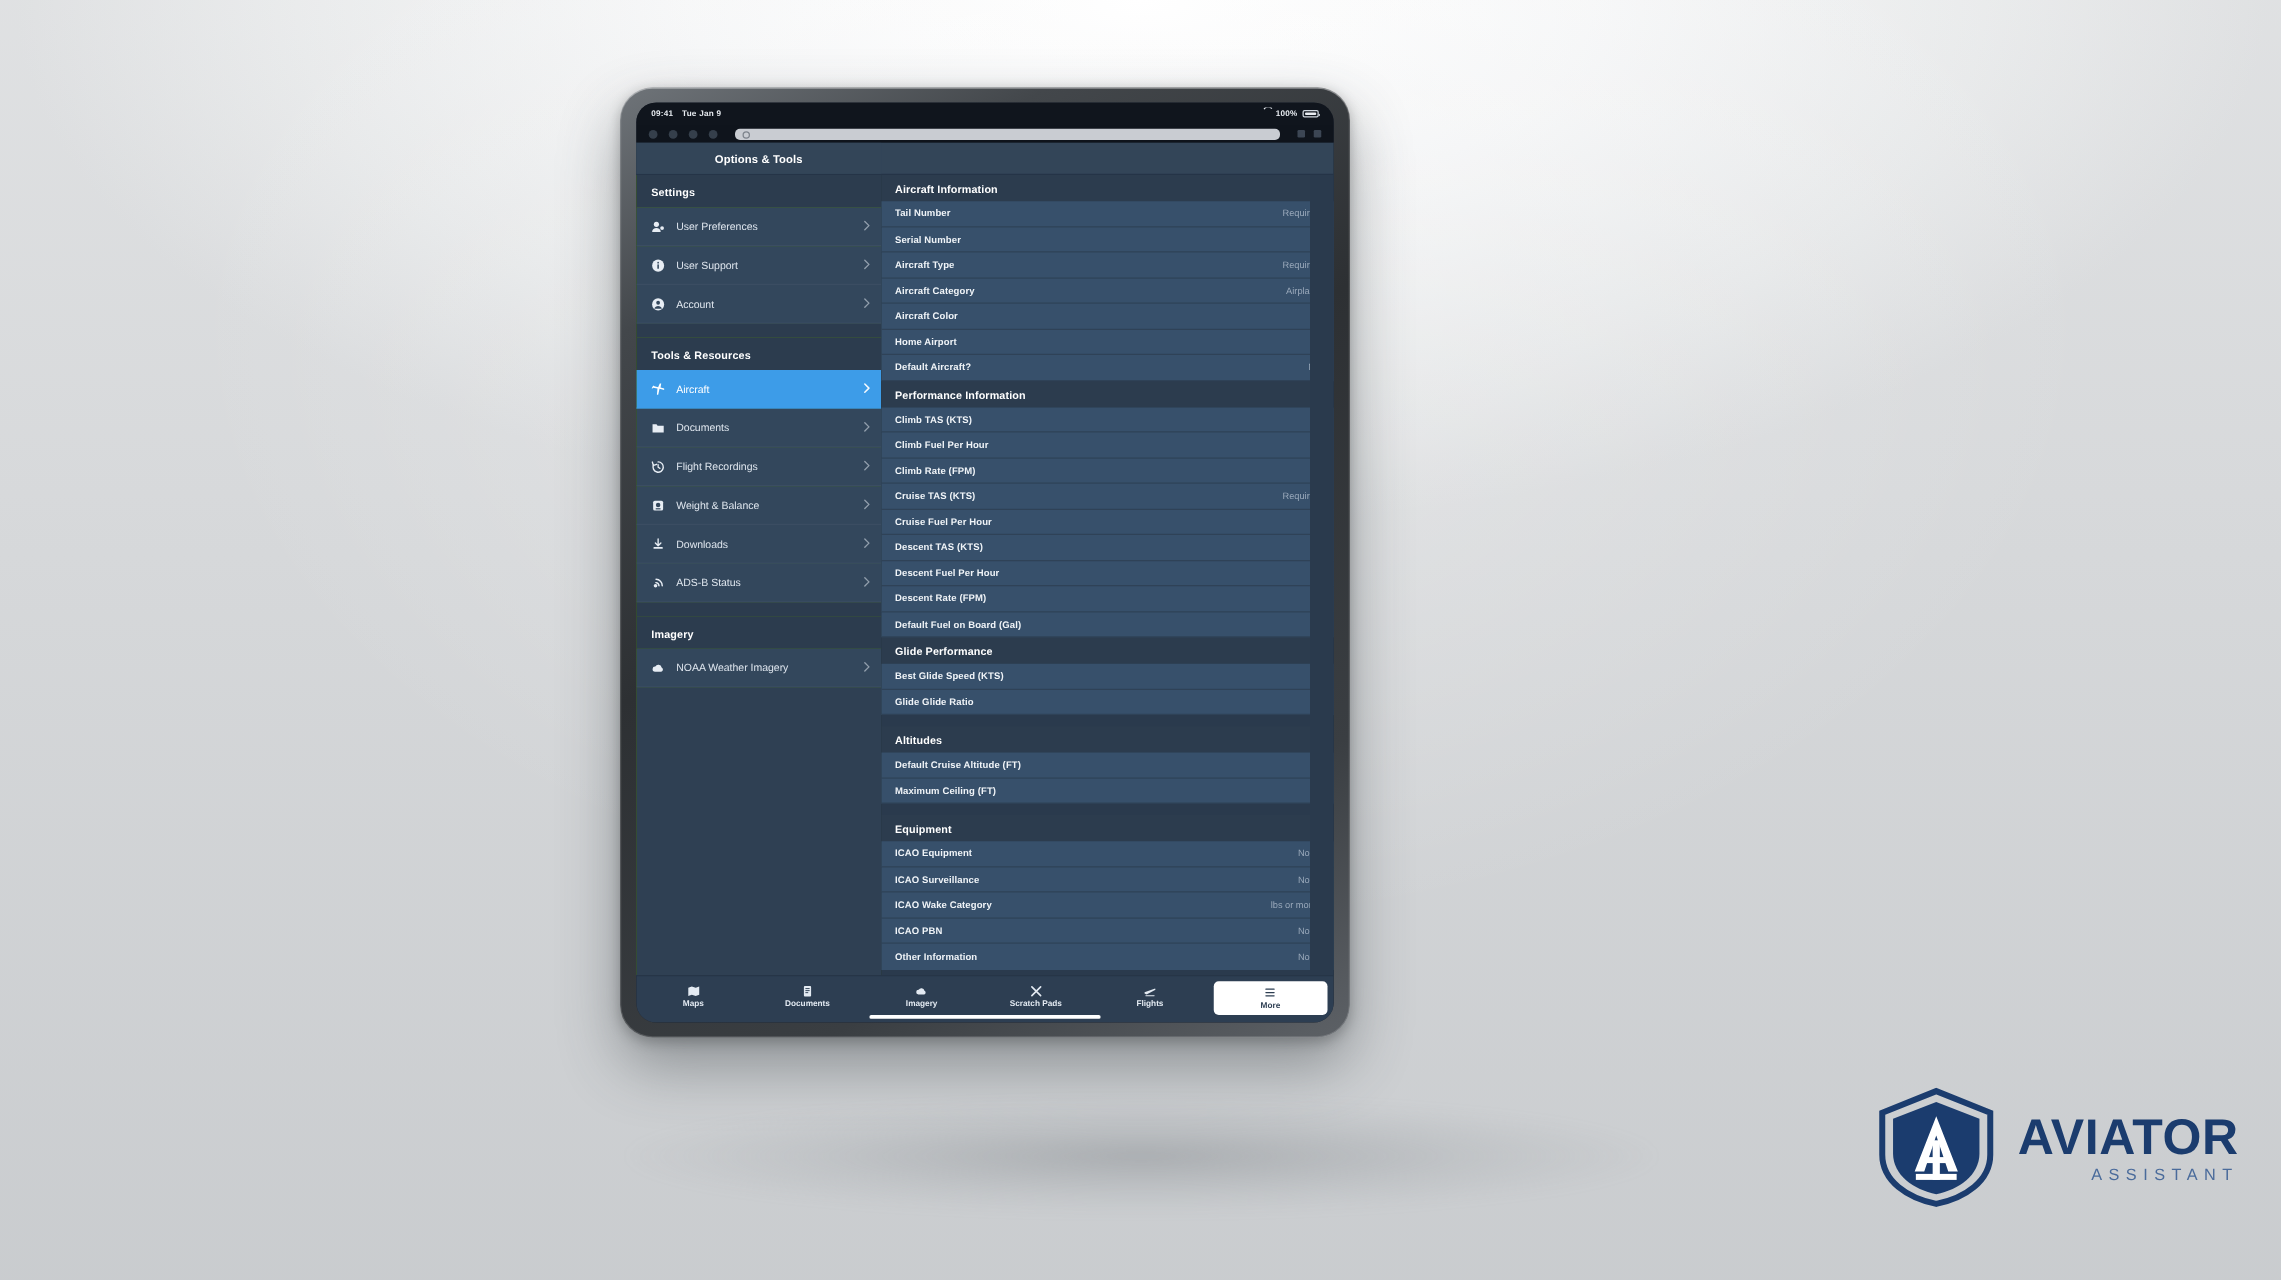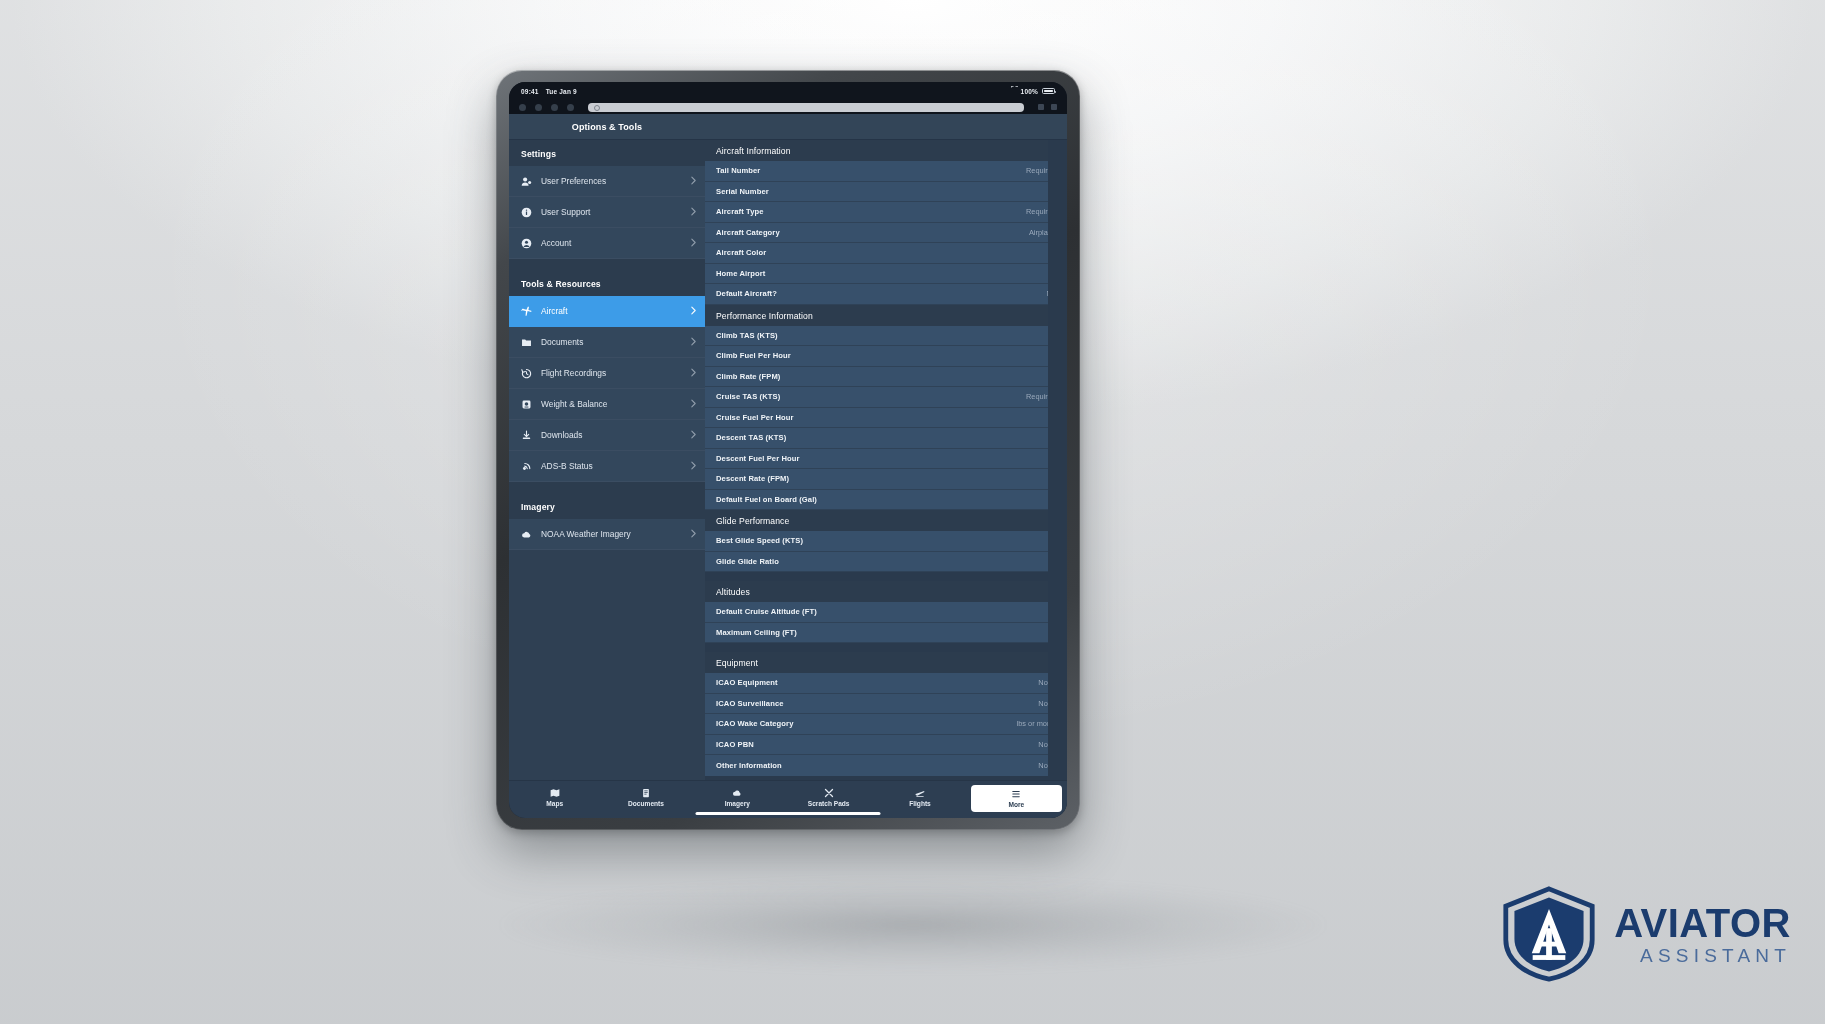--- a/index.html
+++ b/index.html
@@ -146,21 +146,21 @@
   .sb-filler{ flex:1; background:#2f4053; }
 
   
   .detail{
     flex:1; background:#2a3a4d; overflow:hidden;
     display:flex; flex-direction:column; position:relative;
   }
   .detail-scroll{ flex:1; overflow:hidden; }
   .sec-header{
     padding:6px 11px 5px; background:#2c3c4e; color:#ffffff;
-    font-size:8.6px; font-weight:normal; letter-spacing:.1px;
+    font-size:8.6px; font-weight:bold; letter-spacing:.1px;
   }
   .sec-spacer{ height:9px; background:#2a3a4d; }
   .row{
     height:20.5px; display:flex; align-items:center; justify-content:space-between;
     padding:0 11px; background:#37506b;
     border-bottom:1px solid #2f4257; cursor:pointer;
   }
   .row .rlabel{ color:#f0f4f8; font-size:7.6px; font-weight:bold; letter-spacing:.1px; }
   .row .rvalue{ color:#9aa9bb; font-size:7.4px; }
   .row:last-child{ border-bottom:none; }
@@ -189,31 +189,31 @@
     margin:0 5px; padding:3px 0 4px; align-self:flex-start;
   }
   .tab.more .ticon svg{ fill:#2d3e52; }
   .home-indicator{
     position:absolute; left:50%; transform:translateX(-50%); bottom:3px;
     width:185px; height:3px; background:#ffffff; border-radius:2px;
   }
 
   
   .logo-wrap{
-    position:absolute; right:34px; bottom:42px;
+    position:absolute; right:34px; bottom:58px;
     display:flex; align-items:center; gap:17px;
   }
   .logo-mark{ width:96px; height:96px; }
   .logo-text{ display:flex; flex-direction:column; line-height:1; }
   .logo-main{
     font-size:40px; font-weight:bold; color:#1b3c6e; letter-spacing:.5px;
     font-family:"Liberation Sans", sans-serif;
   }
   .logo-sub{
-    font-size:19px; color:#4a6b9b; letter-spacing:5.2px;
+    font-size:13px; color:#4a6b9b; letter-spacing:5.2px;
     text-align:right; margin-top:3px;
   }
 </style>
 </head>
 <body>
 
 <div class="wall-vignette"></div>
 <div class="floor-shadow"></div>
 
 <div class="device">

